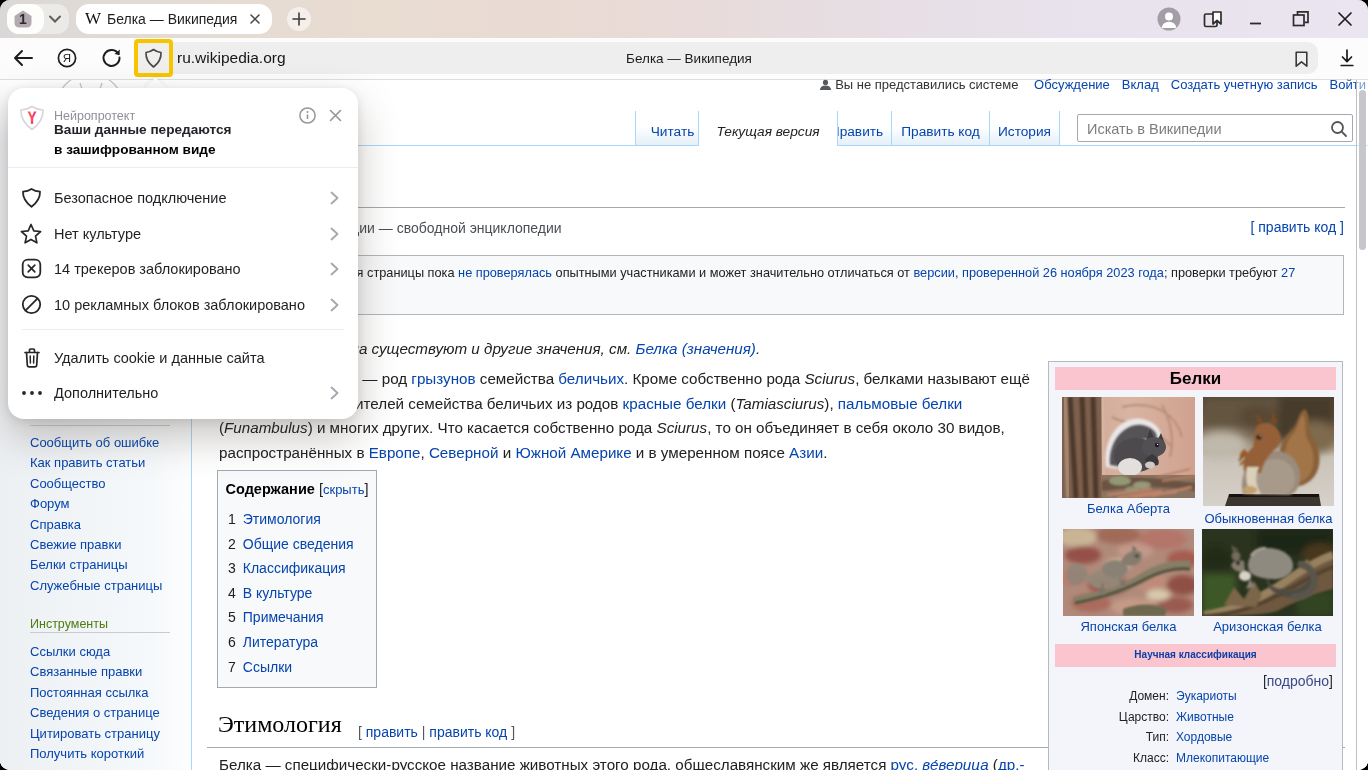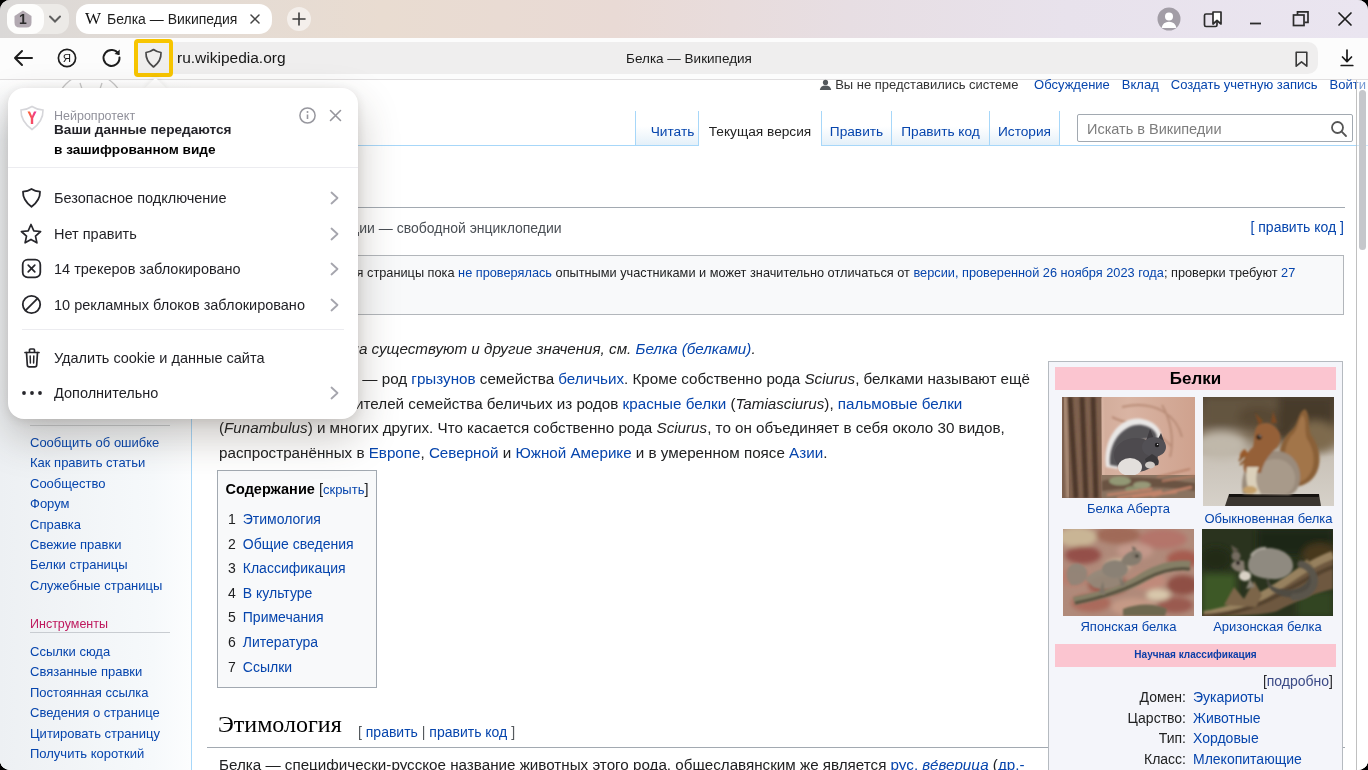--- a/index.html
+++ b/index.html
@@ -65,21 +65,21 @@
   .h2 { position:absolute; left:26px; top:565px; font-family:"Liberation Serif", serif; font-size:24px; color:#000; }
   .h2edit { position:absolute; left:166px; top:578px; font-size:14px; color:#54595d; }
   .h2hr { position:absolute; left:15px; top:601px; width:1138px; height:1px; background:#a2a9b1; }
   .lastline { position:absolute; left:27px; top:610px; font-size:15.2px; color:#202122; white-space:nowrap; }
 
   
   .infobox { position:absolute; left:856px; top:215px; width:295px; height:420px; background:#f4f5fa; border:1px solid #b5bac0; }
   .pinkbar { position:absolute; left:6px; width:281px; height:23px; background:#fbc5d0; text-align:center; font-weight:bold; }
   .cap { position:absolute; font-size:13px; color:#0645ad; text-align:center; white-space:nowrap; }
   .imgf { position:absolute; overflow:hidden; }
-  .taxrow { position:absolute; left:17px; width:293px; height:20px; font-size:14px; color:#202122;text-decoration:underline; }
+  .taxrow { position:absolute; left:0; width:293px; height:20px; font-size:12px; color:#202122;text-decoration:underline; }
   .taxrow .lab { position:absolute; right:0; }
   .taxrow .val { position:absolute; left:4px; color:#0645ad; }
 
   
   .sbtrack { position:absolute; left:1356px; top:0px; width:12px; height:690px; background:rgba(255,255,255,0.45); border-left:1px solid rgba(176,176,176,0.8); }
   .sbthumb { position:absolute; left:2px; top:10px; width:7px; height:160px; border-radius:3.5px; background:#c5c7cb; }
 
   
   .popup { position:absolute; left:8px; top:88px; width:350px; height:331px; background:#fff; border-radius:16px;
            box-shadow:0 18px 40px rgba(60,50,40,0.28), 0 2px 10px rgba(60,50,40,0.12); }
@@ -173,21 +173,21 @@
       <svg style="vertical-align:-2px" width="13" height="12" viewBox="0 0 13 12">
           <circle cx="6.5" cy="3.4" r="2.6" fill="#54595d"></circle>
           <path d="M0.8 11 Q1.6 6.6 6.5 6.6 Q11.4 6.6 12.2 11 Z" fill="#54595d"></path>
         </svg>
       Вы не представились системе
       <span><a>Обсуждение</a></span><span><a>Вклад</a></span><span><a>Создать учетную запись</a></span><span><a>Войти</a></span>
     </div>
     <div class="ctopborder"></div>
     <div class="cborder"></div>
     <div class="vtab" style="left:635px;width:75px;border-left:1px solid #a7d7f9;"><a>Читать</a></div>
-    <div class="vtab sel" style="left:698px;width:124px;">Текущая версия</div>
+    <div class="vtab sel" style="left:698px;width:140px;font-style:italic;">Текущая версия</div>
     <div class="vtab" style="left:822px;width:70px;"><a>Править</a></div>
     <div class="vtab" style="left:892px;width:98px;"><a>Править код</a></div>
     <div class="vtab" style="left:990px;width:70px;"><a>История</a></div>
     <div class="searchbox">
         <span class="ph">Искать в Википедии</span>
       <svg class="abs" style="left:252px;top:5px" width="18" height="18" viewBox="0 0 18 18">
         <circle cx="7.5" cy="7.5" r="5.5" stroke="#555" stroke-width="1.8" fill="none"></circle>
         <path d="M11.7 11.7 L16 16" stroke="#555" stroke-width="1.8" stroke-linecap="round"></path>
       </svg>
     </div>
@@ -198,21 +198,21 @@
       <div class="banner">
         <div class="l1">Текущая версия страницы пока <a class="blue">не проверялась</a> опытными участниками и может значительно отличаться от <a class="blue">версии, проверенной 26 ноября 2023 года</a>; проверки требуют <a class="blue">27</a></div>
         <div class="l2"><a class="blue">исправлений</a>.</div>
           <svg class="abs" style="left:12px;top:10px" width="40" height="40" viewBox="0 0 40 40">
             <rect x="6" y="3" width="22" height="30" rx="2" fill="#fff" stroke="#8a8f96" stroke-width="2"></rect>
             <path d="M10 9 h14 M10 14 h14 M10 19 h9" stroke="#aab" stroke-width="1.6"></path>
             <circle cx="26" cy="25" r="8" fill="none" stroke="#556" stroke-width="2.5"></circle>
             <path d="M31.5 30.5 L37 36" stroke="#556" stroke-width="3"></path>
           </svg>
       </div>
-      <div class="hatnote">У этого термина существуют и другие значения, см. <a class="blue" style="font-style:italic">Белка (белками)</a>.</div>
+      <div class="hatnote">У этого термина существуют и другие значения, см. <a class="blue" style="font-style:italic">Белка (значения)</a>.</div>
       <div class="para">
         <div class="pl" style="top:0px;left:1px">Бе́лки (лат. <i>Sciurus</i>) — род <a class="blue">грызунов</a> семейства <a class="blue">беличьих</a>. Кроме собственно рода <i>Sciurus</i>, белками называют ещё</div>
         <div class="pl" style="top:24.6px;left:-7px">целый ряд представителей семейства беличьих из родов <a class="blue">красные белки</a> (<i>Tamiasciurus</i>), <a class="blue">пальмовые белки</a></div>
         <div class="pl" style="top:49.2px">(<i>Funambulus</i>) и многих других. Что касается собственно рода <i>Sciurus</i>, то он объединяет в себя около 30 видов,</div>
         <div class="pl" style="top:73.8px">распространённых в <a class="blue">Европе</a>, <a class="blue">Северной</a> и <a class="blue">Южной Америке</a> и в умеренном поясе <a class="blue">Азии</a>.</div>
       </div>
       <div class="toc">
         <div class="tt"><b>Содержание</b> <span style="color:#202122">[</span><a class="blue" style="font-size:13px">скрыть</a><span style="color:#202122">]</span></div>
         <div class="tocl" style="top:39.6px">1<a>Этимология</a></div>
         <div class="tocl" style="top:64.6px">2<a>Общие сведения</a></div>
@@ -428,21 +428,21 @@
         </svg>
     </div>
 
     <div class="abs" style="left:30px;top:328px;font-size:12.5px;color:#555;">Участие</div>
     <div class="abs" style="left:30px;top:345px;width:140px;height:1px;background:#c8ccd1;"></div>
     <div class="abs" style="left:30px;top:353px;font-size:13px;line-height:20.4px;">
       <a class="blue">Сообщить об ошибке</a><br><a class="blue">Как править статьи</a><br><a class="blue">Сообщество</a><br>
       <a class="blue">Форум</a><br><a class="blue">Справка</a><br><a class="blue">Свежие правки</a><br>
       <a class="blue">Белки страницы</a><br><a class="blue">Служебные страницы</a>
     </div>
-    <div class="abs" style="left:30px;top:537px;font-size:12.5px;color:#be185d;">Инструменты</div>
+    <div class="abs" style="left:30px;top:537px;font-size:12.5px;color:#4d7c0f;">Инструменты</div>
     <div class="abs" style="left:30px;top:552px;width:140px;height:1px;background:#c8ccd1;"></div>
     <div class="abs" style="left:30px;top:562px;font-size:13px;line-height:20.4px;">
       <a class="blue">Ссылки сюда</a><br><a class="blue">Связанные правки</a><br><a class="blue">Постоянная ссылка</a><br>
       <a class="blue">Сведения о странице</a><br><a class="blue">Цитировать страницу</a><br><a class="blue">Получить короткий</a>
     </div>
 
     <div class="sbtrack">
         <div class="sbthumb"></div>
       </div>
   </div>
@@ -473,21 +473,21 @@
     <div class="pp-div1"></div>
     <div class="pp-div2"></div>
 
     <svg class="abs" style="left:13px;top:99px" width="21" height="22" viewBox="0 0 21 22">
       <path d="M10.5 2 Q14 4.3 19 4.7 Q19.3 13 10.5 19.8 Q1.7 13 2 4.7 Q7 4.3 10.5 2 Z" stroke="#26262b" stroke-width="1.8" fill="none" stroke-linejoin="round"></path>
     </svg>
     <div class="pp-item" style="top:101.8px">Безопасное подключение</div>
     <svg class="abs" style="left:11px;top:134px" width="24" height="24" viewBox="0 0 24 24">
       <path d="M12 2.5 L14.8 8.8 L21.6 9.5 L16.5 14.1 L17.9 20.8 L12 17.4 L6.1 20.8 L7.5 14.1 L2.4 9.5 L9.2 8.8 Z" stroke="#26262b" stroke-width="1.7" fill="none" stroke-linejoin="round"></path>
     </svg>
-    <div class="pp-item" style="top:137.6px">Нет править</div>
+    <div class="pp-item" style="top:137.6px">Нет культуре</div>
     <svg class="abs" style="left:13px;top:170px" width="21" height="21" viewBox="0 0 21 21">
       <rect x="1.7" y="1.7" width="17.6" height="17.6" rx="5" stroke="#26262b" stroke-width="1.8" fill="none"></rect>
       <path d="M7.2 7.2 L13.8 13.8 M13.8 7.2 L7.2 13.8" stroke="#26262b" stroke-width="1.7" stroke-linecap="round"></path>
     </svg>
     <div class="pp-item" style="top:172.8px">14 трекеров заблокировано</div>
     <svg class="abs" style="left:13px;top:206px" width="21" height="21" viewBox="0 0 21 21">
       <circle cx="10.5" cy="10.5" r="8.7" stroke="#26262b" stroke-width="1.8" fill="none"></circle>
       <path d="M4.4 16.6 L16.6 4.4" stroke="#26262b" stroke-width="1.8"></path>
     </svg>
     <div class="pp-item" style="top:208.7px">10 рекламных блоков заблокировано</div>

